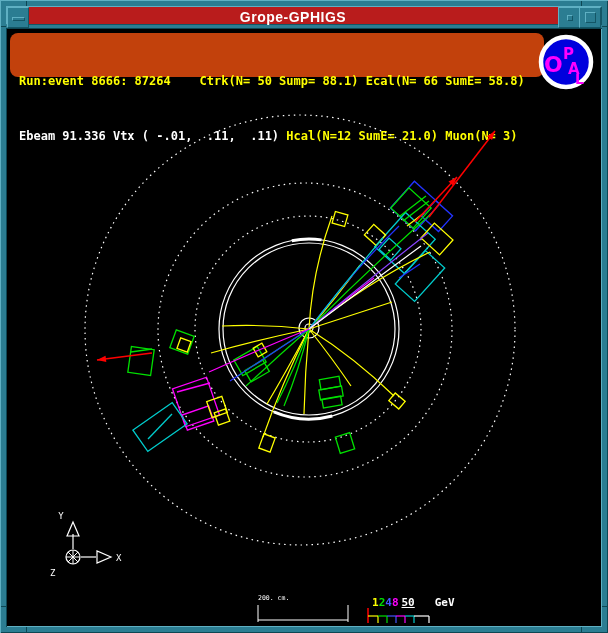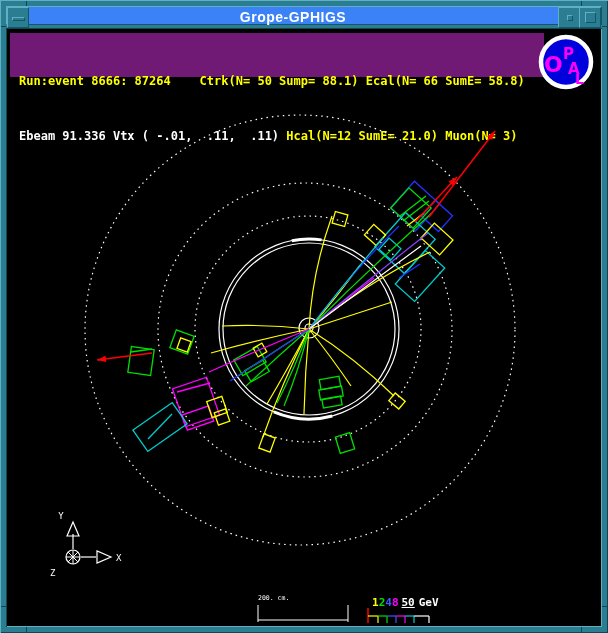--- a/index.html
+++ b/index.html
@@ -5,21 +5,21 @@
   html,body{margin:0;padding:0;background:#555;}
   *{box-sizing:border-box;}
   .window{
     position:relative;width:608px;height:633px;background:#2b7d92;
     outline:1px solid #06303a;overflow:hidden;
     box-shadow:inset 1px 1px 0 #5fb0c3, inset -1px -1px 0 #0d4754;
     font-family:"Liberation Sans",sans-serif;
   }
   .notch{position:absolute;background:#0d4754;}
   .titlebar{
-    position:absolute;left:6px;top:6px;right:6px;height:19px;background:#3b82f6;
+    position:absolute;left:6px;top:6px;right:6px;height:19px;background:#b91c1c;
     border-top:1px solid #5fb0c3;border-left:1px solid #5fb0c3;
     border-right:1px solid #135666;border-bottom:1px solid #135666;
   }
   .tb-btn{position:absolute;top:0;width:22px;height:21px;background:#2b7d92;
     border-top:1px solid #5fb0c3;border-left:1px solid #5fb0c3;
     border-right:1px solid #135666;border-bottom:1px solid #135666;}
   .tb-menu{left:0;}
   .tb-min{right:21px;}
   .tb-max{right:0;}
   .glyph{position:absolute;background:#2b7d92;
@@ -30,43 +30,43 @@
   .glyph-sq-l{left:5px;top:4px;width:11px;height:11px;}
   .tb-title{
     position:absolute;left:24px;right:46px;top:0;height:21px;text-align:center;
     font:600 14px "Liberation Sans",sans-serif;color:#ffffff;line-height:21px;letter-spacing:.5px;
   }
   .client{
     position:absolute;left:6px;top:28px;width:596px;height:599px;background:#000000;
     box-shadow:inset 1px 1px 0 #0d4754, inset -1px -1px 0 #5fb0c3;
   }
   .info-box{
-    position:absolute;left:4px;top:5px;width:534px;height:44px;background:#701a75;
-    padding:3px 4px 0 9px;white-space:pre;
+    position:absolute;left:4px;top:5px;width:534px;height:44px;background:#c2410c;
+    padding:3px 4px 0 9px;white-space:pre;border-radius:8px;
   }
   .info-line{font:bold 12px "DejaVu Sans Mono",monospace;line-height:19px;white-space:pre;}
   .yel{color:#ffff00;}
   .wht{color:#ffffff;}
   .overlay{position:absolute;left:0;top:0;width:596px;height:599px;}
   .logo{position:absolute;left:530px;top:3px;width:64px;height:62px;}
   .status-text{
     position:absolute;left:6px;top:585px;color:#ffffff;white-space:pre;
     font:6.5px "DejaVu Sans Mono",monospace;letter-spacing:.2px;
   }
   .scale-label{
     position:absolute;left:252px;top:566px;width:96px;color:#ffffff;
     font:6.5px "DejaVu Sans Mono",monospace;
   }
   .legend{
     position:absolute;left:366px;top:569px;display:flex;align-items:flex-end;
     font:bold 11px "DejaVu Sans Mono",monospace;line-height:11px;
   }
   .legend span{margin-right:0px;}
   .legend span:nth-child(5){margin-left:3px;text-decoration:underline;}
-  .legend span:nth-child(6){margin-left:4px;}
+  .legend span:nth-child(6){margin-left:20px;}
 </style>
 </head>
 <body>
 
 <div class="window">
   <div class="notch" style="left:26px;top:1px;width:1px;height:5px;"></div>
   <div class="notch" style="left:581px;top:1px;width:1px;height:5px;"></div>
   <div class="notch" style="left:26px;bottom:1px;width:1px;height:5px;"></div>
   <div class="notch" style="left:581px;bottom:1px;width:1px;height:5px;"></div>
   <div class="notch" style="left:1px;top:26px;width:5px;height:1px;"></div>

